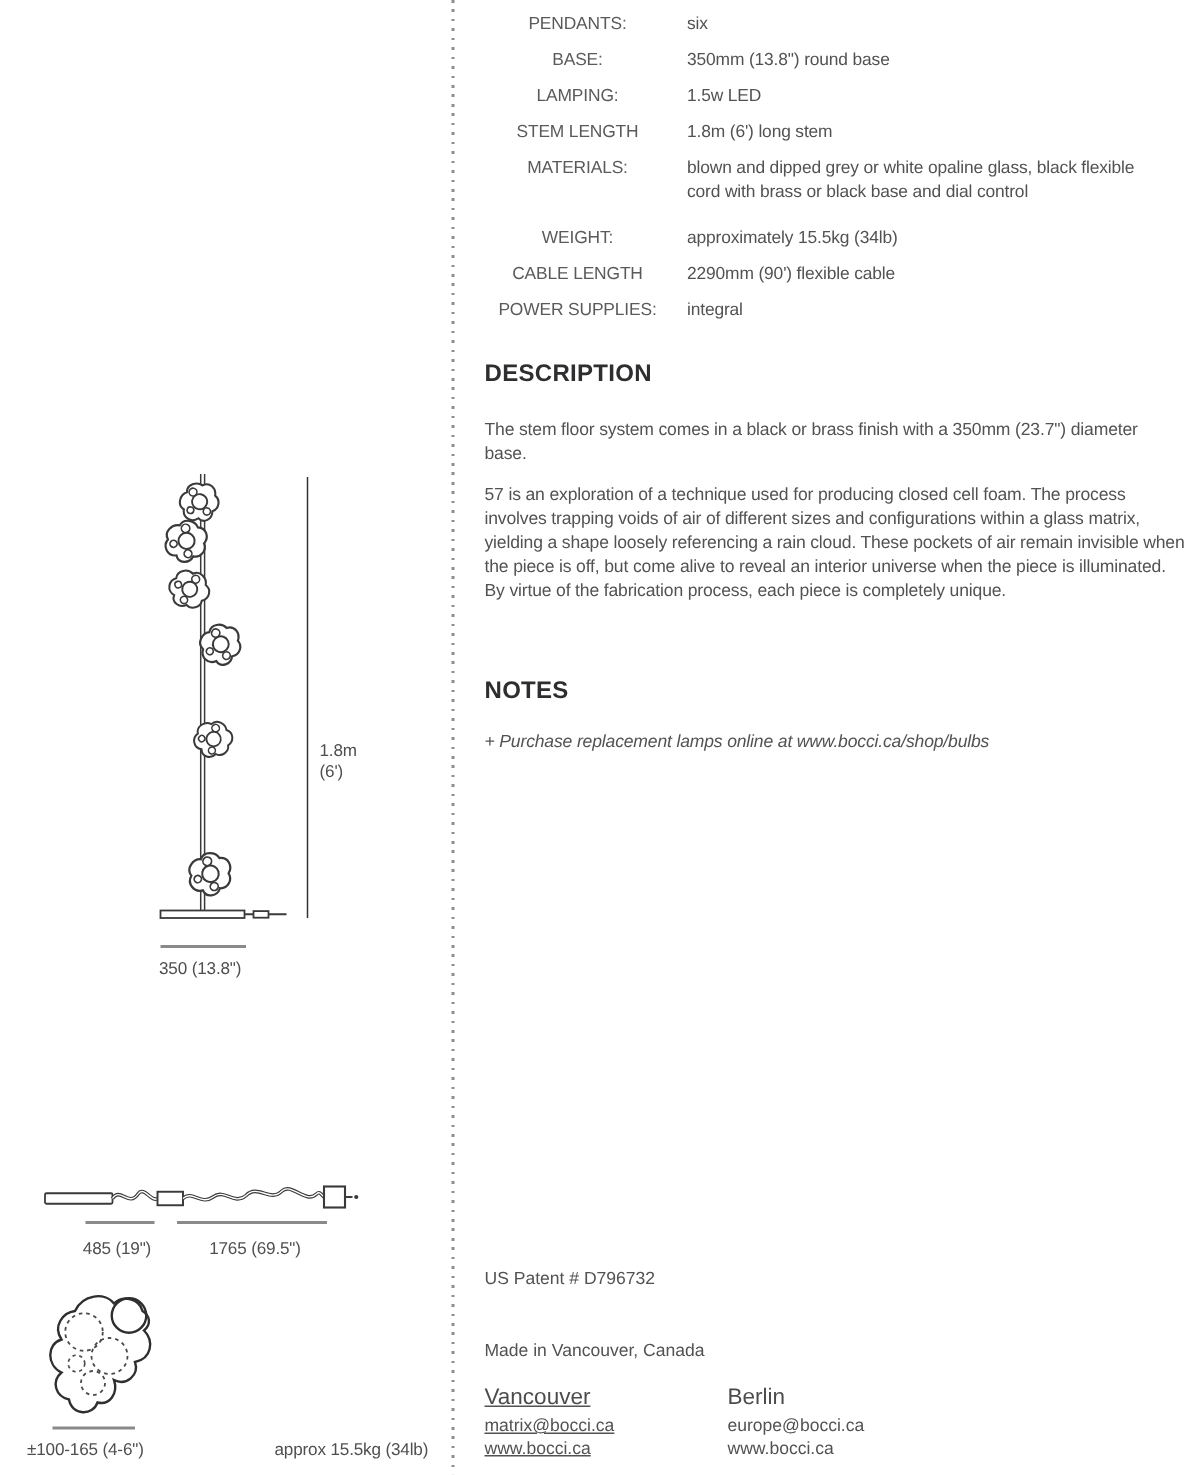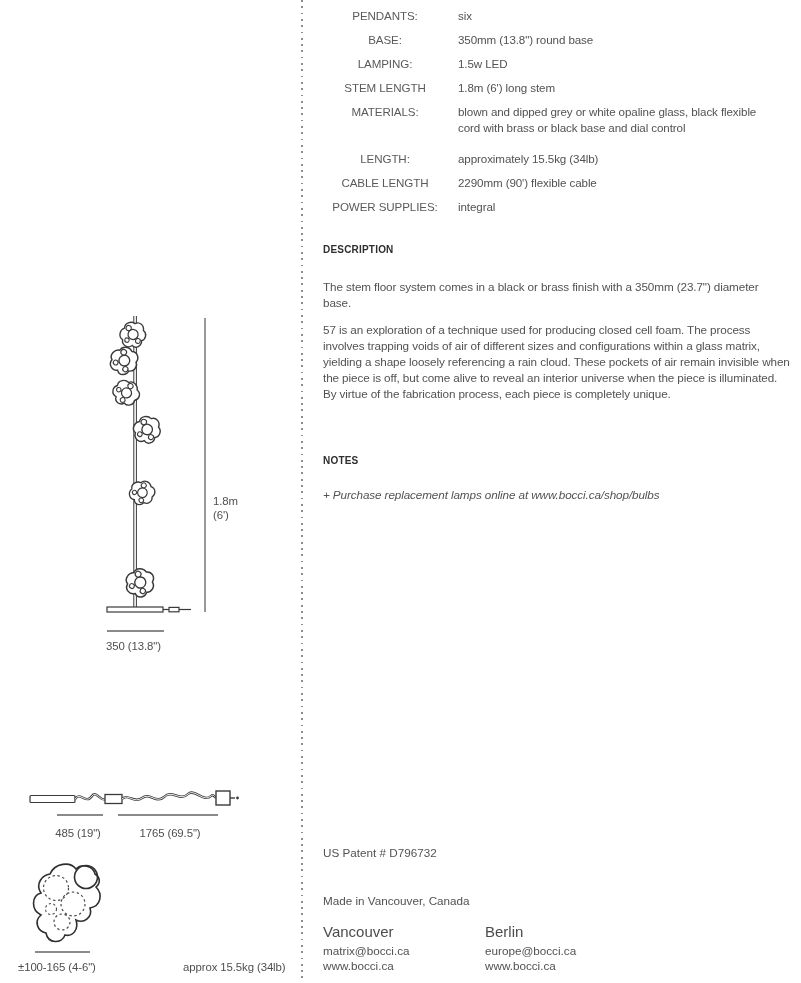--- a/index.html
+++ b/index.html
@@ -17,21 +17,21 @@
     left:301px;top:0;width:2px;height:983px;
     background-image:repeating-linear-gradient(to bottom,#8d8d8f 0 1.7px,transparent 1.7px 6.3px);
   }
   
   .specs{left:323px;top:8px;width:470px;}
   .spec-row{display:flex;line-height:16px;font-size:11.6px;margin-bottom:8px;letter-spacing:-0.1px;}
   .spec-row.mb-lg{margin-bottom:15px;}
   .spec-label{width:124px;text-align:center;color:#5a5a5c;flex:none;}
   .spec-value{margin-left:11px;width:316px;color:#525254;}
   .sec-heading{
-    font-size:10px;font-weight:bold;color:#2e2e30;letter-spacing:0.2px;line-height:14px;
+    font-size:16px;font-weight:bold;color:#2e2e30;letter-spacing:0.2px;line-height:14px;
   }
   .body-p{font-size:11.7px;line-height:15.9px;letter-spacing:-0.1px;color:#525254;margin:0;}
   .patents{left:323px;top:845px;font-size:11.7px;line-height:16px;color:#525254;}
   .made-in{left:323px;top:893px;font-size:11.7px;line-height:16px;color:#525254;}
   .contact-col{top:921px;font-size:11.7px;line-height:15px;color:#525254;}
   .contact-city{font-size:15px;line-height:22px;color:#4c4c4e;}
   
   .dim-text{font-size:11.4px;color:#4f4f51;line-height:13.5px;letter-spacing:-0.1px;}
   .dim-rule{border-top:2px solid #8a8a8c;height:0;}
   svg{display:block;}
@@ -132,21 +132,21 @@
     </div>
     <div class="spec-row">
       <span class="spec-label">STEM LENGTH</span>
       <span class="spec-value">1.8m (6') long stem</span>
     </div>
     <div class="spec-row mb-lg">
       <span class="spec-label">MATERIALS:</span>
       <span class="spec-value">blown and dipped grey or white opaline glass, black flexible cord with brass or black base and dial control</span>
     </div>
     <div class="spec-row">
-      <span class="spec-label">LENGTH:</span>
+      <span class="spec-label">WEIGHT:</span>
       <span class="spec-value">approximately 15.5kg (34lb)</span>
     </div>
     <div class="spec-row">
       <span class="spec-label">CABLE LENGTH</span>
       <span class="spec-value">2290mm (90') flexible cable</span>
     </div>
     <div class="spec-row">
       <span class="spec-label">POWER SUPPLIES:</span>
       <span class="spec-value">integral</span>
     </div>
@@ -158,21 +158,21 @@
 
   <div class="abs sec-heading" style="left:323px;top:454px;">NOTES</div>
   <p class="abs body-p" style="left:323px;top:487px;width:468px;font-style:italic;">+ Purchase replacement lamps online at www.bocci.ca/shop/bulbs</p>
 
   <div class="abs patents">
     <div>US Patent # D796732</div>
   </div>
 
   <div class="abs made-in">Made in Vancouver, Canada</div>
 
-  <div class="abs contact-col" style="left:323px;">
+  <div class="abs contact-col" style="left:323px;text-decoration:underline;">
     <div class="contact-city">Vancouver</div>
     <div>matrix@bocci.ca</div>
     <div>www.bocci.ca</div>
   </div>
   <div class="abs contact-col" style="left:485px;">
     <div class="contact-city">Berlin</div>
     <div>europe@bocci.ca</div>
     <div>www.bocci.ca</div>
   </div>
 

